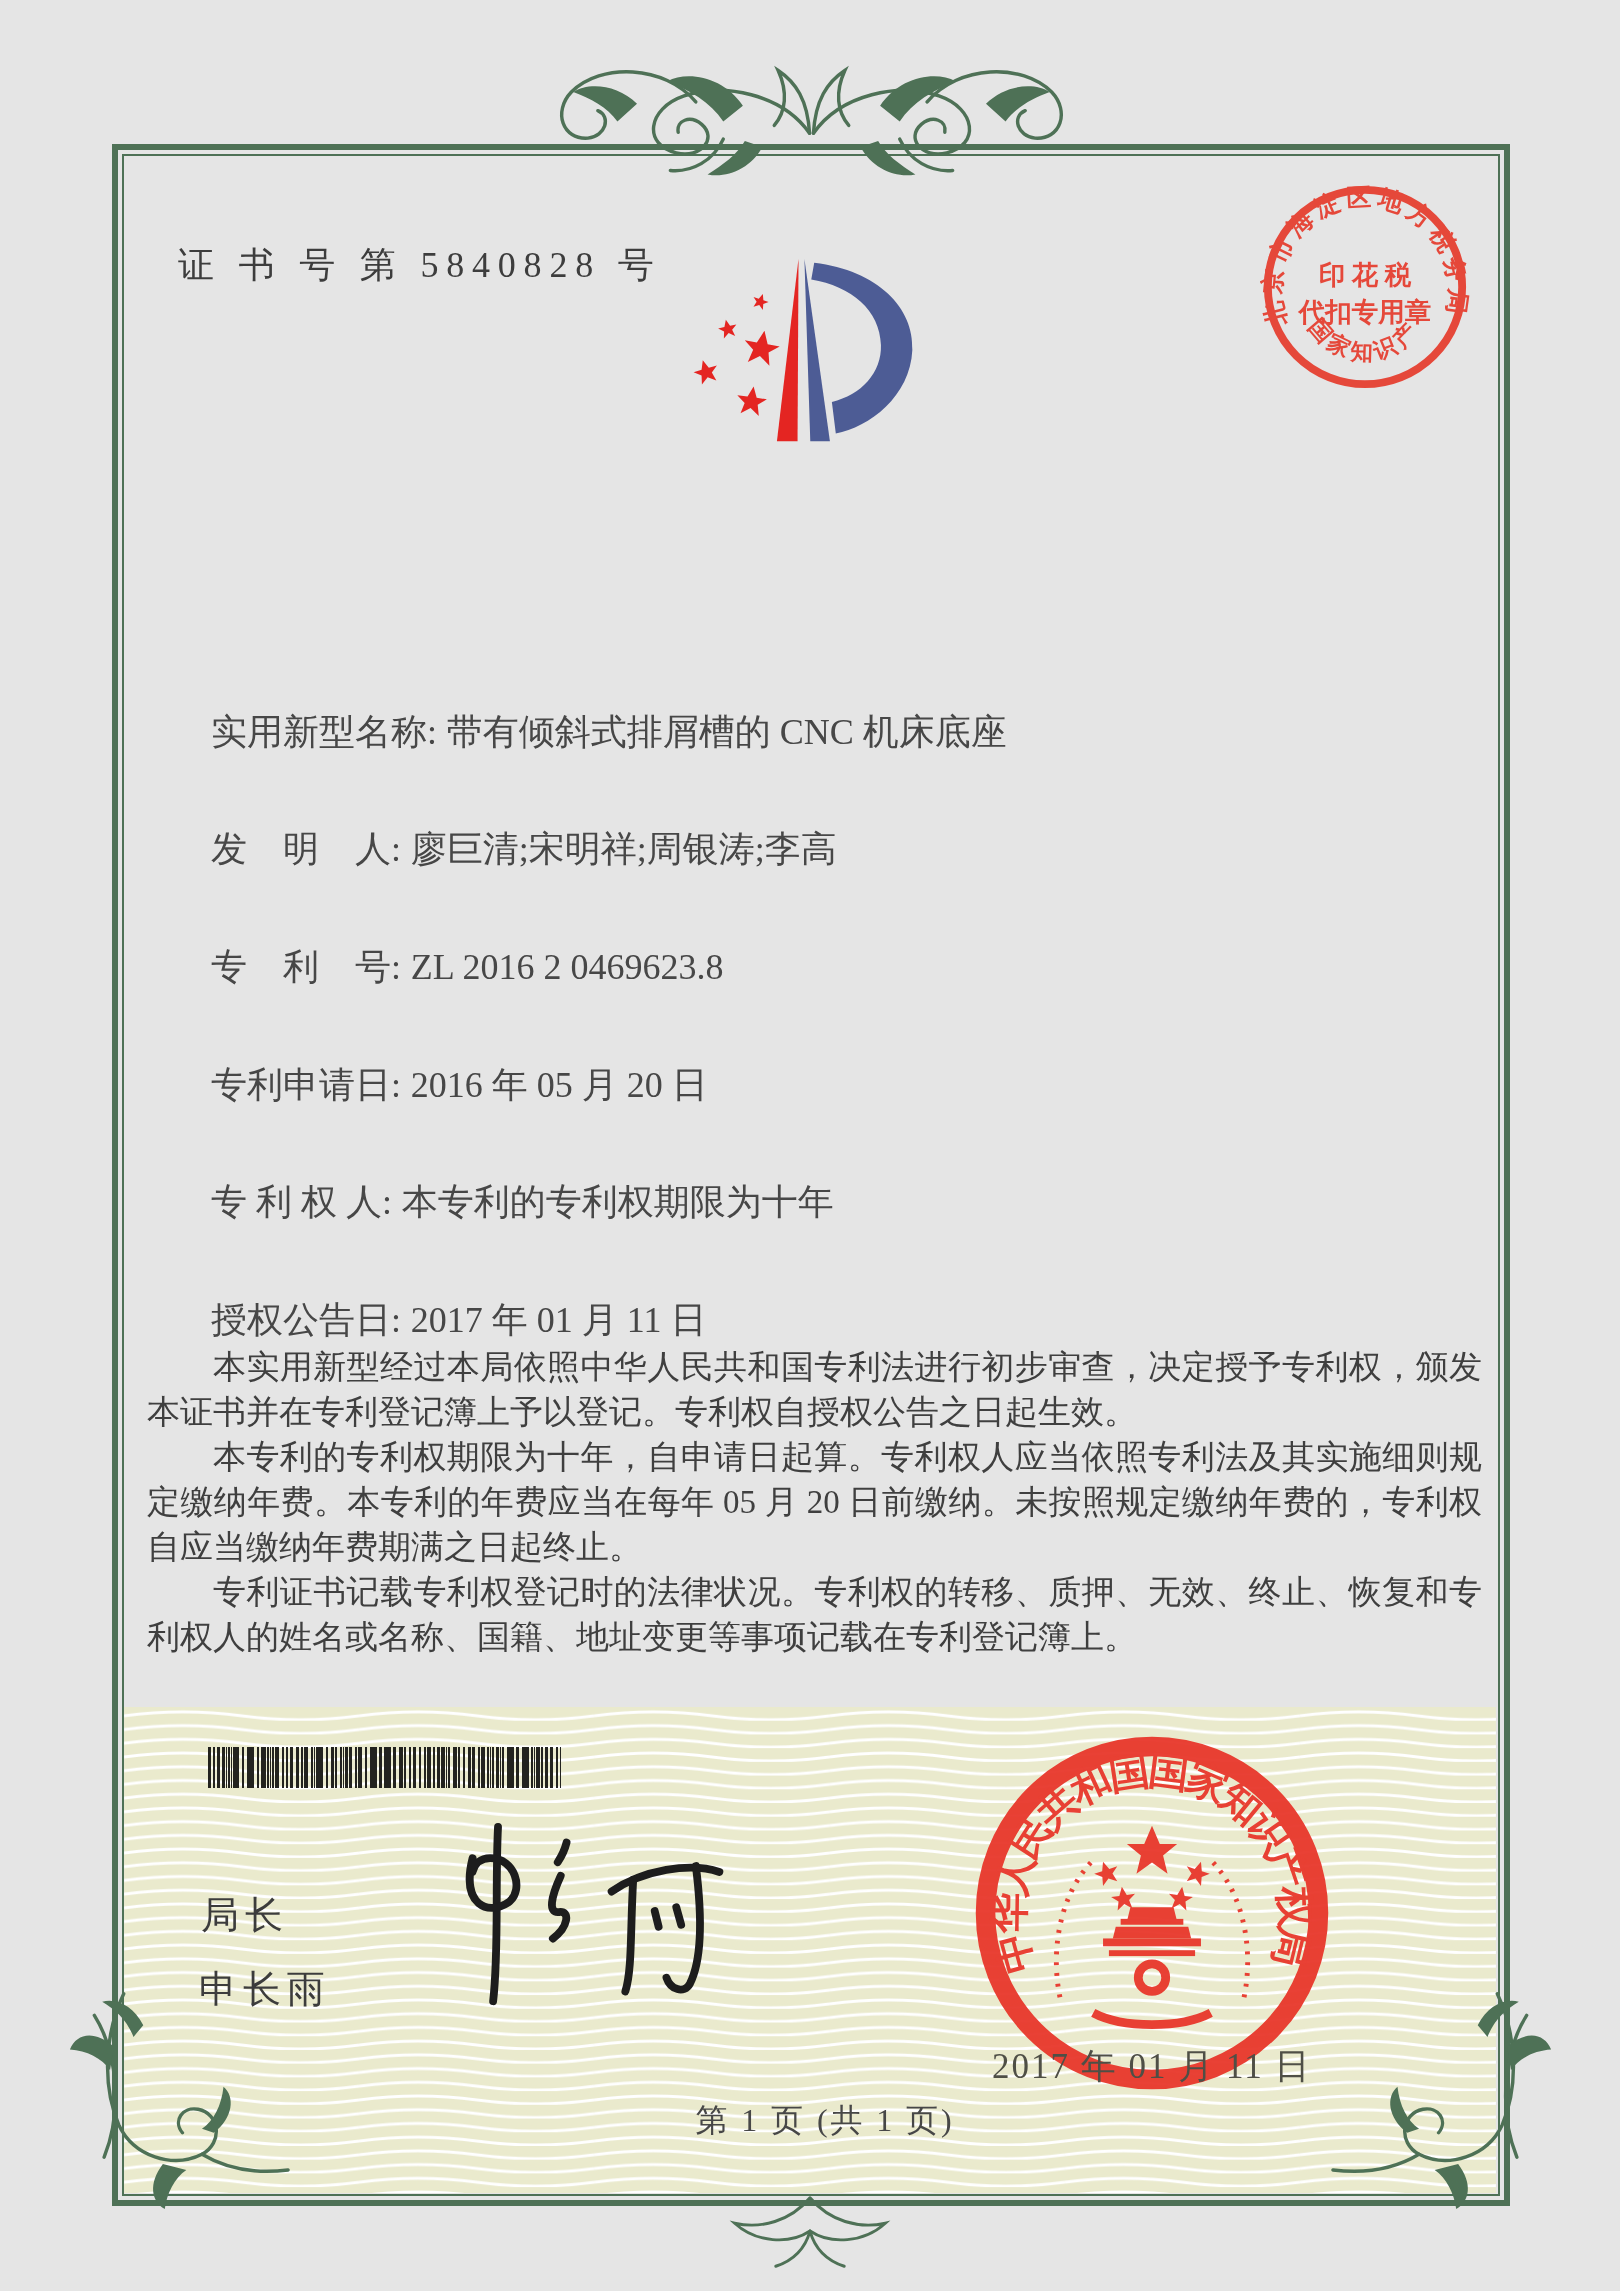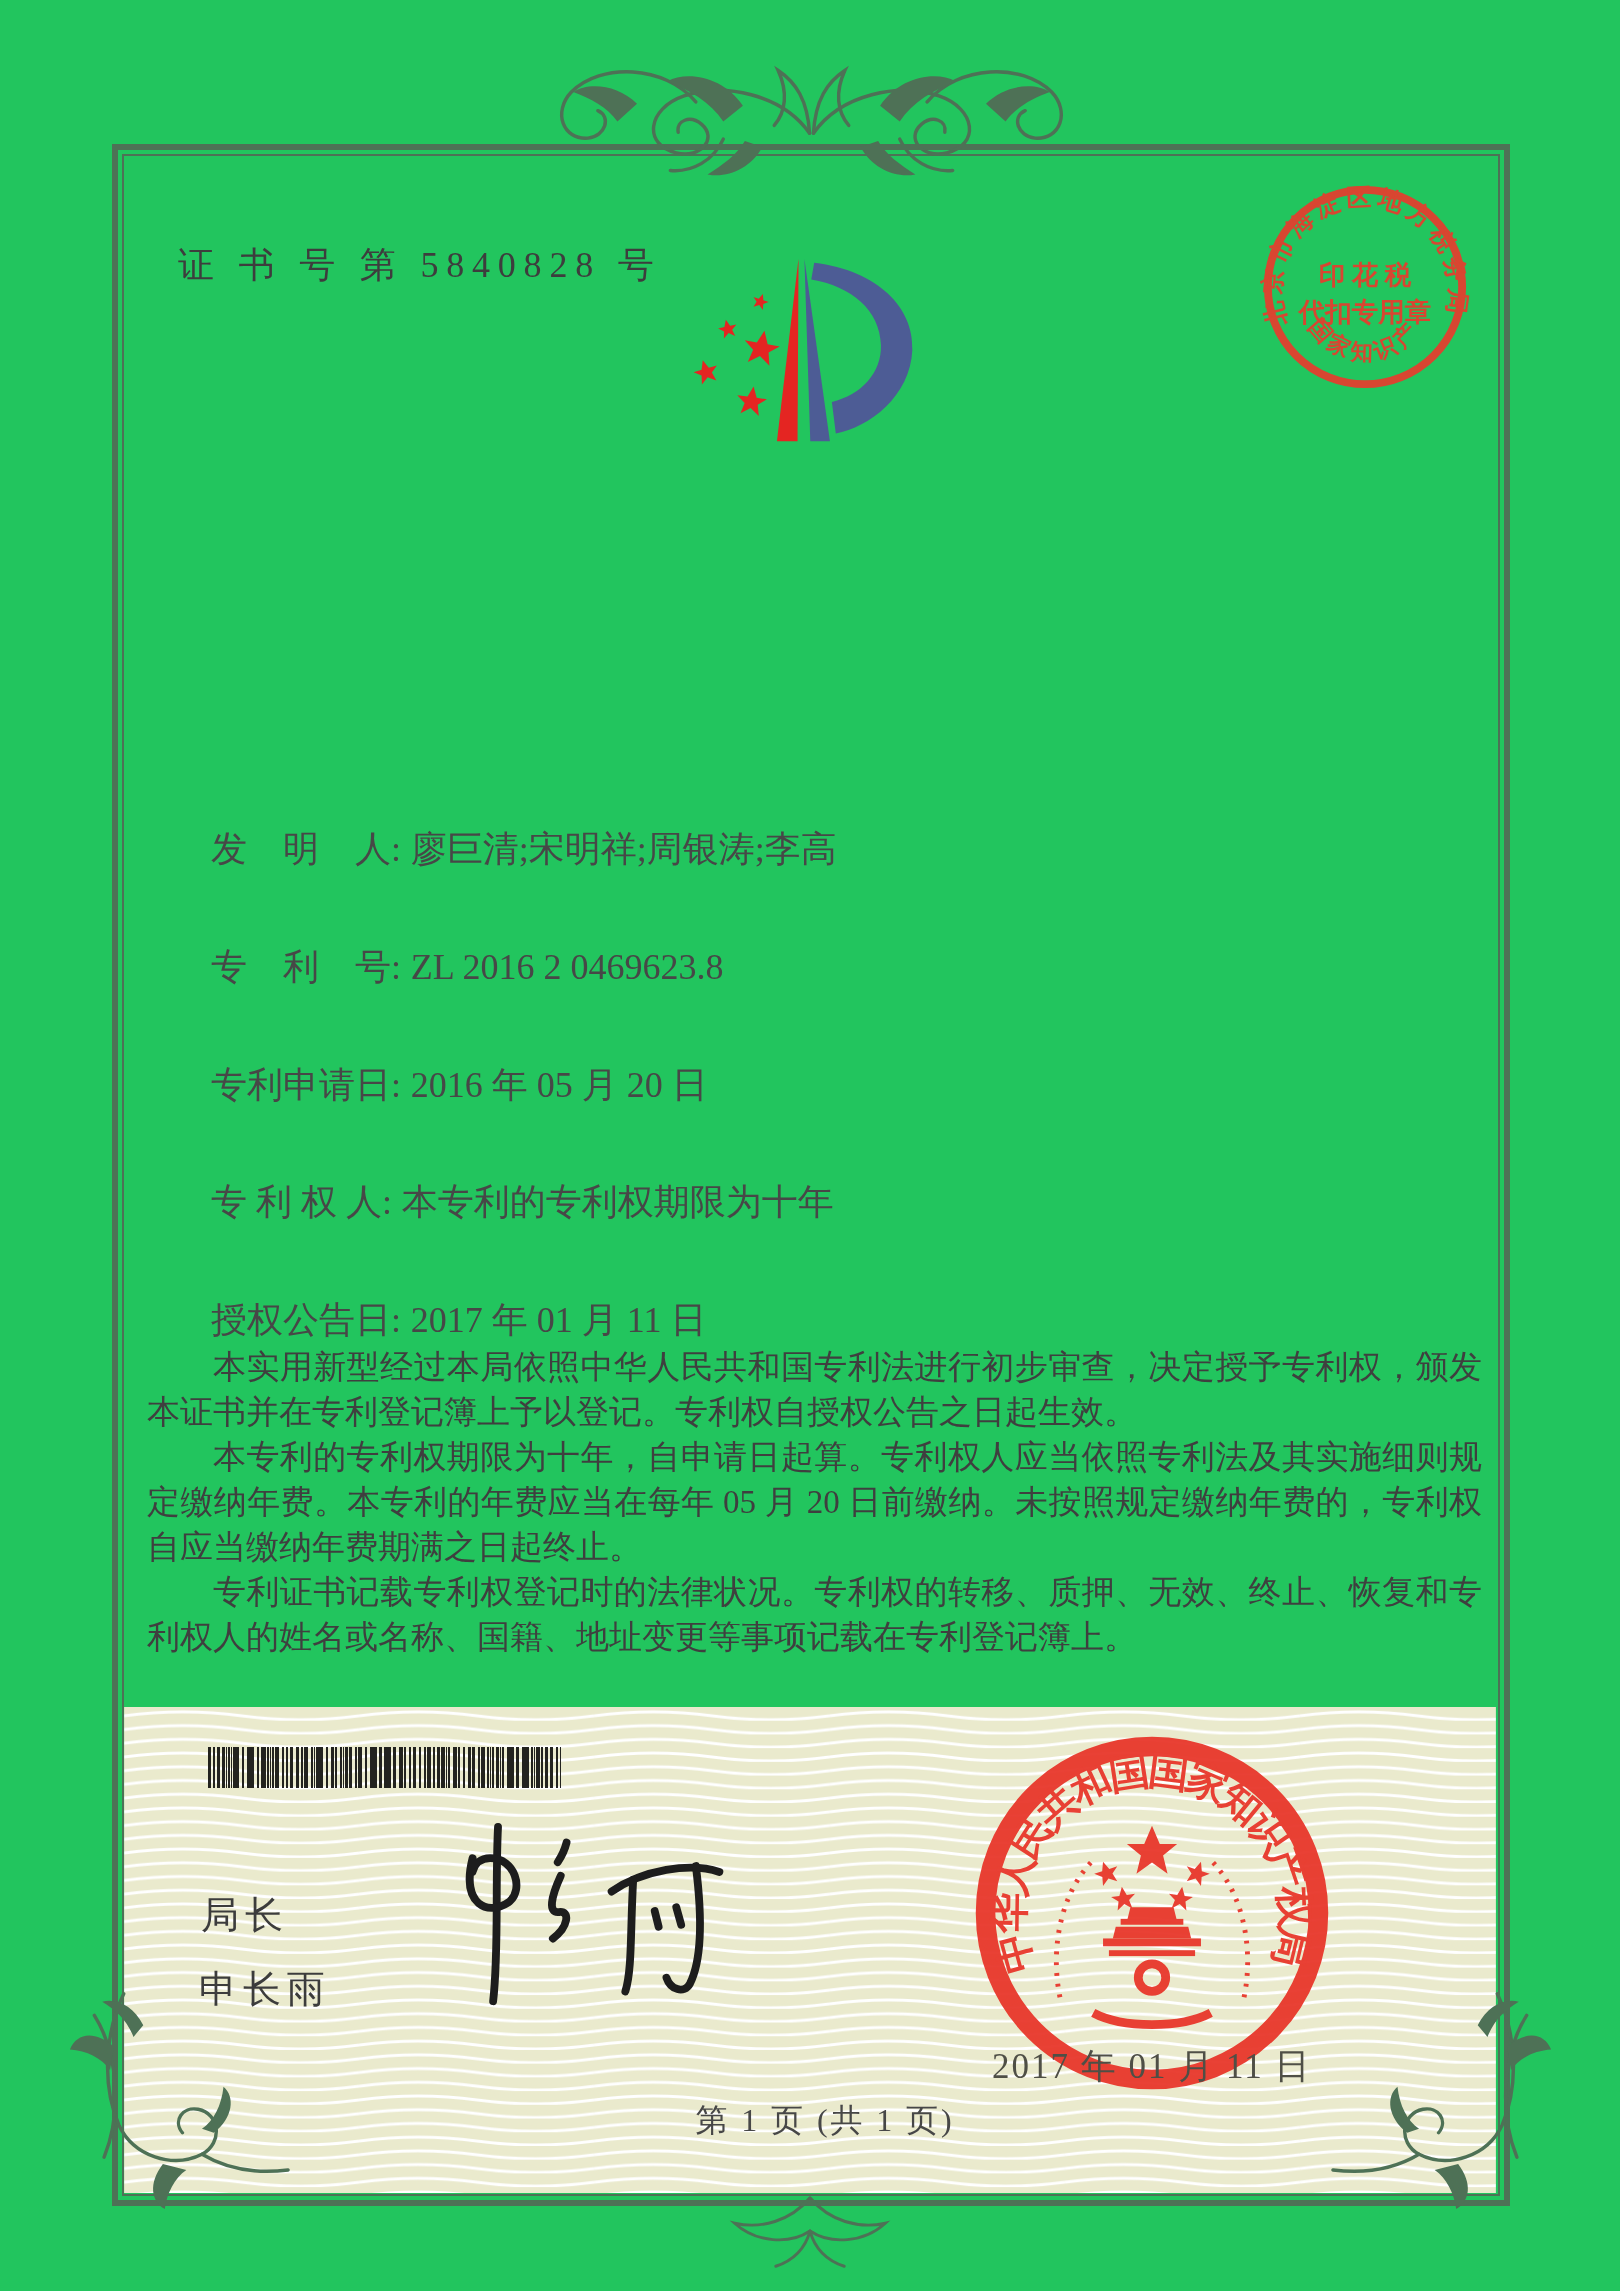--- a/index.html
+++ b/index.html
@@ -1,17 +1,17 @@
 <!DOCTYPE html>
 <html><head>
 <meta charset="utf-8">
 <style>
   html,body{margin:0;padding:0;background:#9a9a9a;}
   .page{
-    position:relative;width:1620px;height:2292px;background:#22c55e;
+    position:relative;width:1620px;height:2292px;background:#e5e5e5;
     font-family:"Liberation Serif","DejaVu Serif",serif;overflow:hidden;margin:0 auto;
   }
   .frame{
     position:absolute;left:112px;top:144px;width:1398px;height:2062px;
     border:6.9px solid #4e7156;box-sizing:border-box;z-index:1;
   }
   .frame::after{
     content:"";position:absolute;inset:3.9px;border:2px solid #4e7156;
   }
   .wave-band{position:absolute;left:124px;top:1707px;width:1372px;height:486px;z-index:1;}
@@ -135,20 +135,23 @@
       <textPath href="#taxTop" startOffset="0" textLength="330">北京市海淀区地方税务局</textPath>
     </text>
     <text x="107" y="104" text-anchor="middle" font-size="27" font-weight="bold" fill="#e63d2e">印 花 税</text>
     <text x="107" y="142" text-anchor="middle" font-size="27" font-weight="bold" fill="#e63d2e">代扣专用章</text>
     <text font-size="23" fill="#e63d2e" font-weight="bold" letter-spacing="3">
       <textPath href="#taxBot" startOffset="8" textLength="190">国家知识产权局</textPath>
     </text>
   </svg>
 
 
+  <div class="field-row" style="top:708px">
+    <span class="f-label">实用新型名称:</span><span class="f-value">带有倾斜式排屑槽的 CNC 机床底座</span>
+  </div>
   <div class="field-row" style="top:825px">
     <span class="f-label">发　明　人:</span><span class="f-value">廖巨清;宋明祥;周银涛;李高</span>
   </div>
   <div class="field-row" style="top:943px">
     <span class="f-label">专　利　号:</span><span class="f-value">ZL 2016 2 0469623.8</span>
   </div>
   <div class="field-row" style="top:1061px">
     <span class="f-label">专利申请日:</span><span class="f-value">2016 年 05 月 20 日</span>
   </div>
   <div class="field-row" style="top:1178px">

